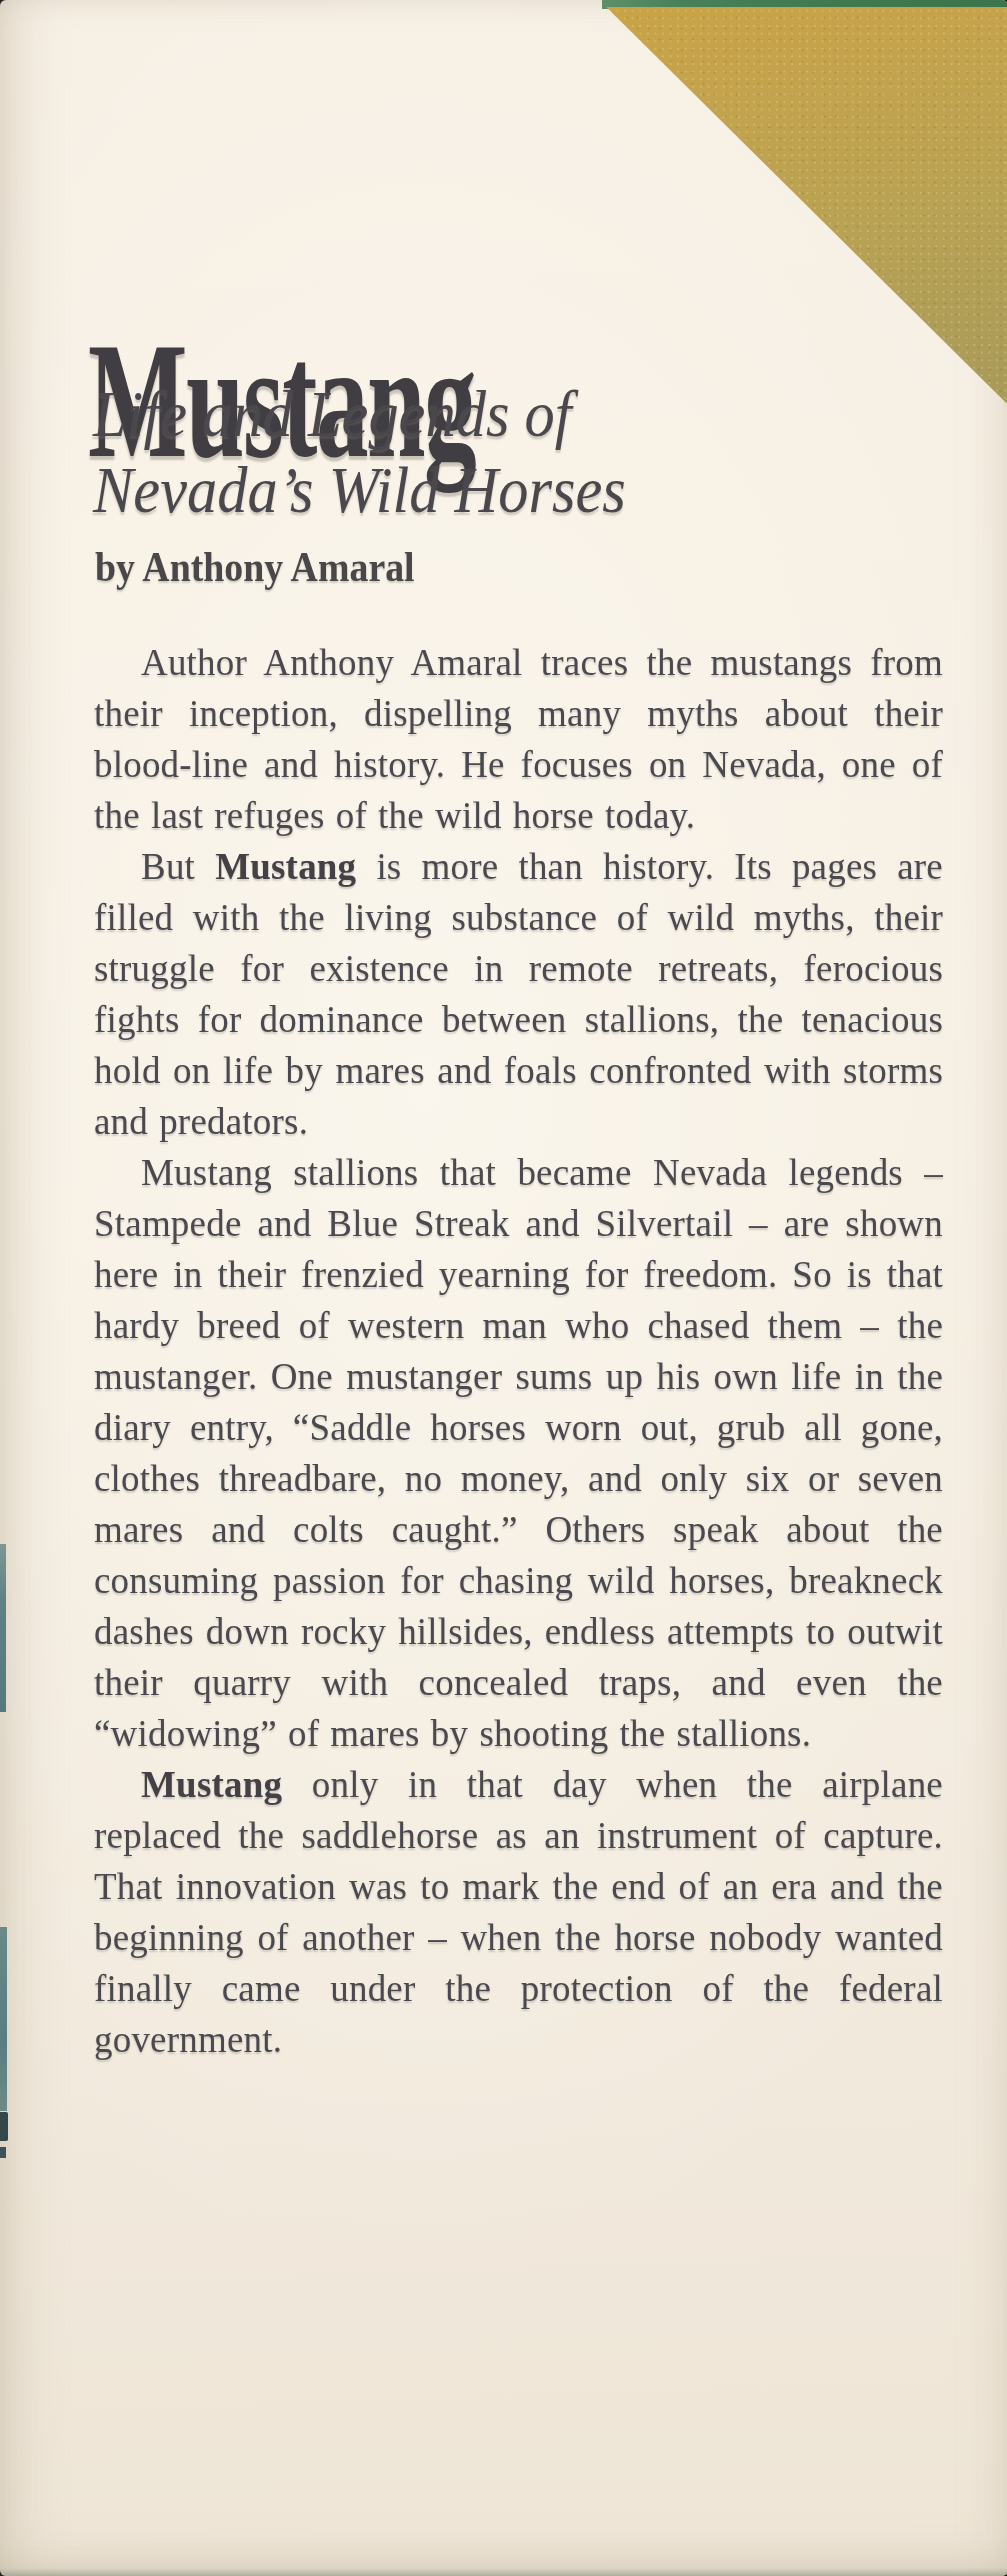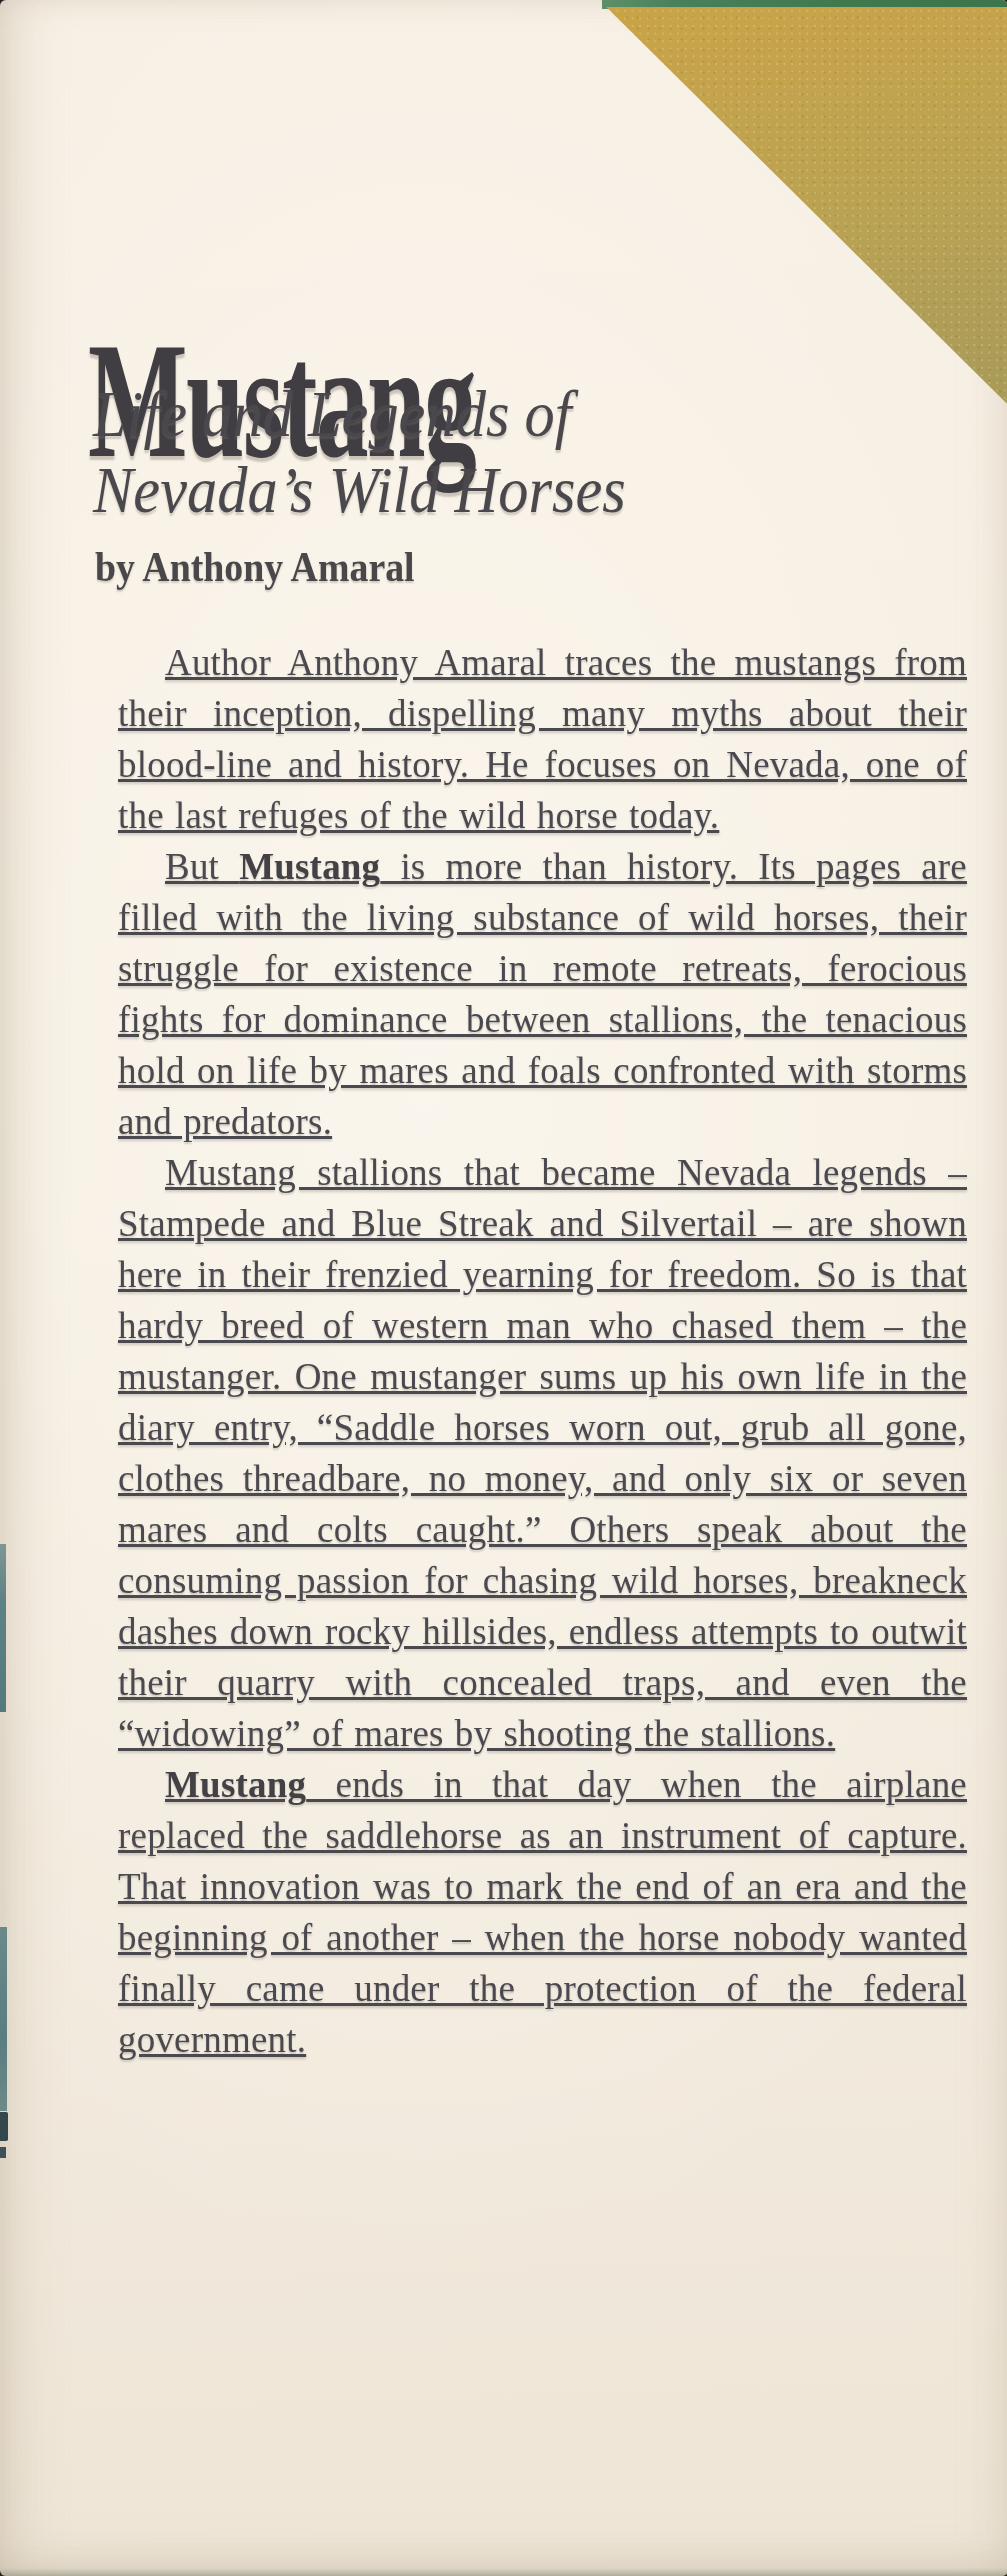--- a/index.html
+++ b/index.html
@@ -67,26 +67,25 @@
     white-space:nowrap;
   }
   .byline {
     position:absolute; left:95px; top:542px;
     font-size:43px; line-height:49px; font-weight:700;
     color:#49474a; transform:scaleX(0.88); transform-origin:0 0;
     text-shadow:0 1.7px 1.7px rgba(128,118,108,0.32);
     white-space:nowrap;
   }
   .bodytext {
-    position:absolute; left:118px; top:637px; width:849px;
+    position:absolute; left:94px; top:637px; width:849px;
     font-size:37px; line-height:51px;
     color:#4b4950; text-align:justify;
     letter-spacing:0.2px; word-spacing:1.7px;
     text-shadow:0 2.1px 1.7px rgba(128,118,110,0.33);
-    text-decoration:underline;
   }
   .bodytext p { margin:0; text-indent:47px; }
   .bodytext .b { font-weight:700; color:#434146; }
 </style>
 </head>
 <body>
 
 <div class="stage">
 
   <div class="cover-green"></div>
@@ -101,20 +100,20 @@
 
   <div class="subtitle">
     <div>Life and Legends of</div>
     <div>Nevada’s Wild Horses</div>
   </div>
 
   <div class="byline">by Anthony Amaral</div>
 
   <div class="bodytext">
       <p><span>Author Anthony Amaral traces the mustangs from their inception, dispelling many myths about their blood-line and history. He focuses on Nevada, one of the last refuges of the wild horse today.</span></p>
-      <p><span>But </span><span class="b">Mustang</span><span> is more than history. Its pages are filled with the living substance of wild horses, their struggle for existence in remote retreats, ferocious fights for dominance between stallions, the tenacious hold on life by mares and foals confronted with storms and predators.</span></p>
+      <p><span>But </span><span class="b">Mustang</span><span> is more than history. Its pages are filled with the living substance of wild myths, their struggle for existence in remote retreats, ferocious fights for dominance between stallions, the tenacious hold on life by mares and foals confronted with storms and predators.</span></p>
       <p><span>Mustang stallions that became Nevada legends – Stampede and Blue Streak and Silvertail – are shown here in their frenzied yearning for freedom. So is that hardy breed of western man who chased them – the mustanger. One mustanger sums up his own life in the diary entry, “Saddle horses worn out, grub all gone, clothes threadbare, no money, and only six or seven mares and colts caught.” Others speak about the consuming passion for chasing wild horses, breakneck dashes down rocky hillsides, endless attempts to outwit their quarry with concealed traps, and even the “widowing” of mares by shooting the stallions.</span></p>
-      <p><span class="b">Mustang</span><span> ends in that day when the airplane replaced the saddlehorse as an instrument of capture. That innovation was to mark the end of an era and the beginning of another – when the horse nobody wanted finally came under the protection of the federal government.</span></p>
+      <p><span class="b">Mustang</span><span> only in that day when the airplane replaced the saddlehorse as an instrument of capture. That innovation was to mark the end of an era and the beginning of another – when the horse nobody wanted finally came under the protection of the federal government.</span></p>
     </div>
 
   <div class="bottom-edge"></div>
 </div>
 
 
 </body></html>

